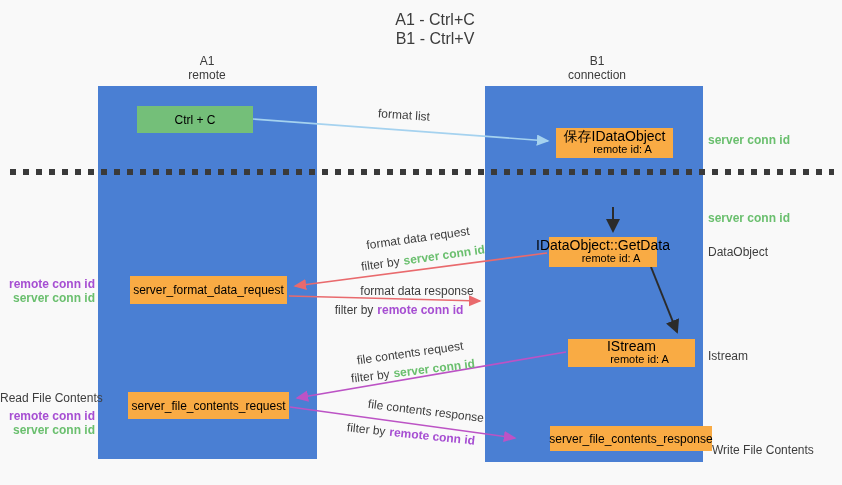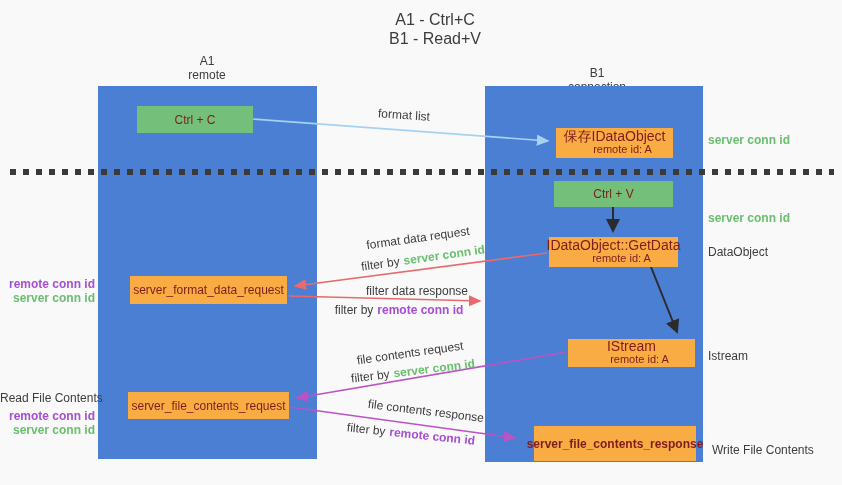--- a/index.html
+++ b/index.html
@@ -29,21 +29,21 @@
     position: absolute; left: 10px; top: 169px; width: 824px; height: 6px;
     background: repeating-linear-gradient(to right, #3a3a3a 0 6px, transparent 6px 13px);
     z-index: 3;
   }
 
   svg.arrows { position: absolute; left: 0; top: 0; z-index: 4; pointer-events: none; }
 
   .node {
     position: absolute; z-index: 5;
     display: flex; flex-direction: column; justify-content: center; align-items: center;
-    color: #7f1d1d; text-align: center;
+    color: #000000; text-align: center;
   }
   .node.green  { background: #74bf79; font-size: 12px; }
   .node.orange { background: #f9ab44; font-size: 12px; }
   .node .l2 { font-size: 11px; line-height: 13px; margin-left: 16px; }
   .node .l1 { font-size: 14px; line-height: 13px; }
 
   .lbl {
     position: absolute; z-index: 6; white-space: nowrap;
     font-size: 12px; color: #3d3d3d;
   }
@@ -54,28 +54,28 @@
   .right-align { text-align: right; width: 95px; left: 0; }
   .line { line-height: 14px; margin-left: 28px; }
 </style>
 </head>
 <body>
 
 <div class="canvas">
 
   <div class="title">
     <div class="line" style="line-height:19px">A1 - Ctrl+C</div>
-    <div class="line" style="line-height:19px">B1 - Read+V</div>
+    <div class="line" style="line-height:19px">B1 - Ctrl+V</div>
   </div>
 
   <div class="col-header" style="left:137px; top:54px;">
     <div>A1</div>
     <div>remote</div>
   </div>
-  <div class="col-header" style="left:527px; top:54px;margin-top:12px;">
+  <div class="col-header" style="left:527px; top:54px;">
     <div>B1</div>
     <div>connection</div>
   </div>
 
   <div class="lifeline" style="left:98px; top:86px; width:219px; height:373px;"></div>
   <div class="lifeline" style="left:485px; top:86px; width:218px; height:376px;"></div>
 
   <div class="dotted"></div>
 
   <svg class="arrows" width="842" height="485" viewBox="0 0 842 485">
@@ -104,55 +104,52 @@
 
   <div class="node green" style="left:137px; top:106px; width:116px; height:27px;">
     <div>Ctrl + C</div>
   </div>
 
   <div class="node orange" style="left:556px; top:128px; width:117px; height:30px;">
     <div class="l1">保存IDataObject</div>
     <div class="l2">remote id: A</div>
   </div>
 
-  <div class="node green" style="left:554px; top:181px; width:119px; height:26px;">
-    <div>Ctrl + V</div>
-  </div>
 
-  <div class="node orange" style="left:549px; top:237px; width:129px; height:30px;">
+  <div class="node orange" style="left:549px; top:237px; width:108px; height:30px;">
     <div class="l1">IDataObject::GetData</div>
     <div class="l2">remote id: A</div>
   </div>
 
   <div class="node orange" style="left:130px; top:276px; width:157px; height:28px;text-align:right;">
     <div>server_format_data_request</div>
   </div>
 
 
   <div class="node orange" style="left:568px; top:339px; width:127px; height:28px;">
     <div class="l1">IStream</div>
     <div class="l2">remote id: A</div>
   </div>
 
   <div class="node orange" style="left:128px; top:392px; width:161px; height:27px;">
     <div>server_file_contents_request</div>
   </div>
 
-  <div class="node orange" style="left:534px; top:426px; width:162px; height:35px;font-weight:bold;">
+  <div class="node orange" style="left:550px; top:426px; width:162px; height:25px;">
     <div>server_file_contents_response</div>
   </div>
 
   <div class="lbl center" style="left:404px; top:108px; transform:translateX(-50%) rotate(4deg);">format list</div>
 
   <div class="lbl center" style="left:418px; top:231px; transform:translateX(-50%) rotate(-8deg);">format data request</div>
   <div class="lbl center" style="left:423px; top:251px; transform:translateX(-50%) rotate(-8deg);">
     <span>filter by</span><span class="green-txt sep">server conn id</span>
   </div>
 
-  <div class="lbl center" style="left:417px; top:284px;">filter data response</div>
+  <div class="lbl center" style="left:417px; top:284px;">format data response</div>
   <div class="lbl center" style="left:399px; top:303px;">
     <span>filter by</span><span class="purple-txt sep">remote conn id</span>
   </div>
 
   <div class="lbl center" style="left:410px; top:346px; transform:translateX(-50%) rotate(-8deg);">file contents request</div>
   <div class="lbl center" style="left:413px; top:364px; transform:translateX(-50%) rotate(-7deg);">
     <span>filter by</span><span class="green-txt sep">server conn id</span>
   </div>
 
   <div class="lbl center" style="left:426px; top:404px; transform:translateX(-50%) rotate(7deg);">file contents response</div>

